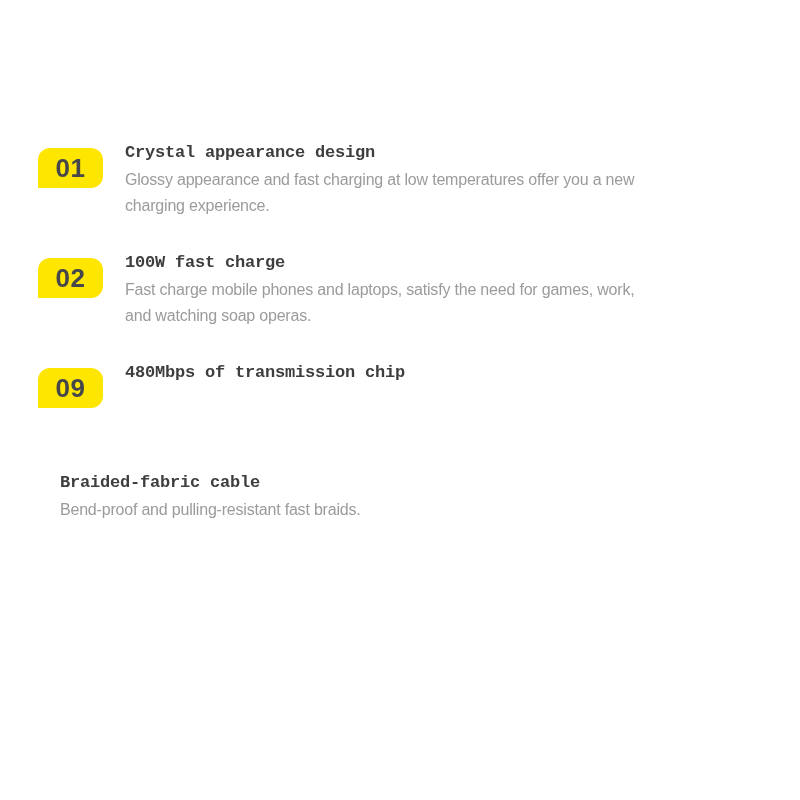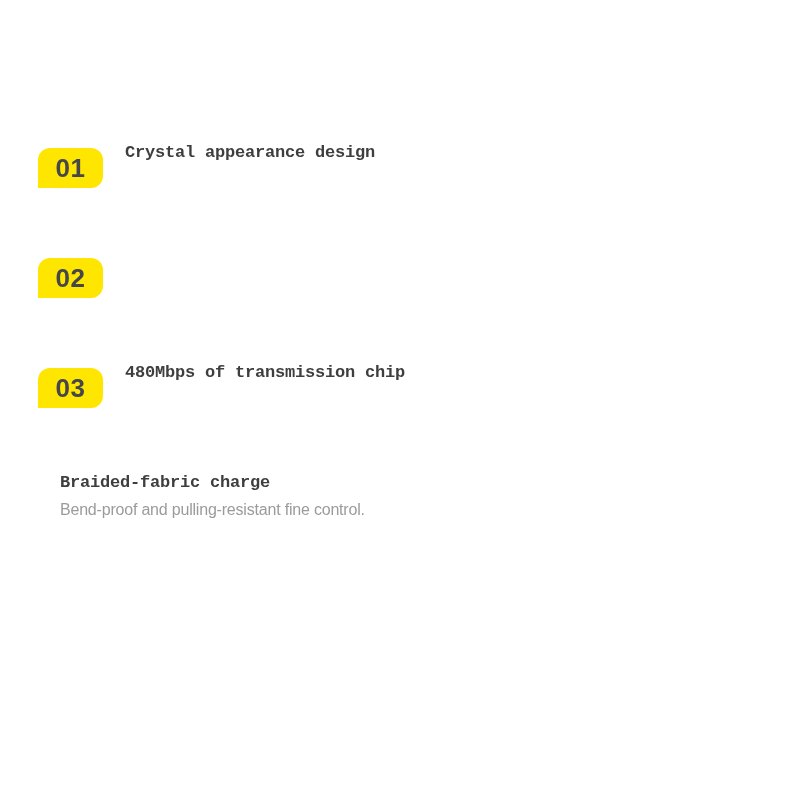--- a/index.html
+++ b/index.html
@@ -76,40 +76,47 @@
 
 <div class="canvas">
   <div class="feature-list">
 
     <div class="feature-item">
       <div class="badge">
         <span class="badge-num">01</span>
       </div>
       <div class="feature-text">
         <div class="feature-title">Crystal appearance design</div>
+        <div class="feature-desc">Glossy appearance and fast charging at low temperatures offer you a new
+charging experience.</div>
       </div>
     </div>
 
     <div class="feature-item">
       <div class="badge">
         <span class="badge-num">02</span>
       </div>
+      <div class="feature-text">
+        <div class="feature-title">100W fast charge</div>
+        <div class="feature-desc">Fast charge mobile phones and laptops, satisfy the need for games, work,
+and watching soap operas.</div>
+      </div>
     </div>
 
 
     <div class="feature-item">
       <div class="badge">
-        <span class="badge-num">03</span>
+        <span class="badge-num">09</span>
       </div>
       <div class="feature-text">
         <div class="feature-title">480Mbps of transmission chip</div>
       </div>
     </div>
 
     <div class="feature-item">
       <div class="feature-text">
-        <div class="feature-title">Braided-fabric charge</div>
-        <div class="feature-desc">Bend-proof and pulling-resistant fine control.</div>
+        <div class="feature-title">Braided-fabric cable</div>
+        <div class="feature-desc">Bend-proof and pulling-resistant fast braids.</div>
       </div>
     </div>
 
   </div>
 </div>
 
 </body></html>

